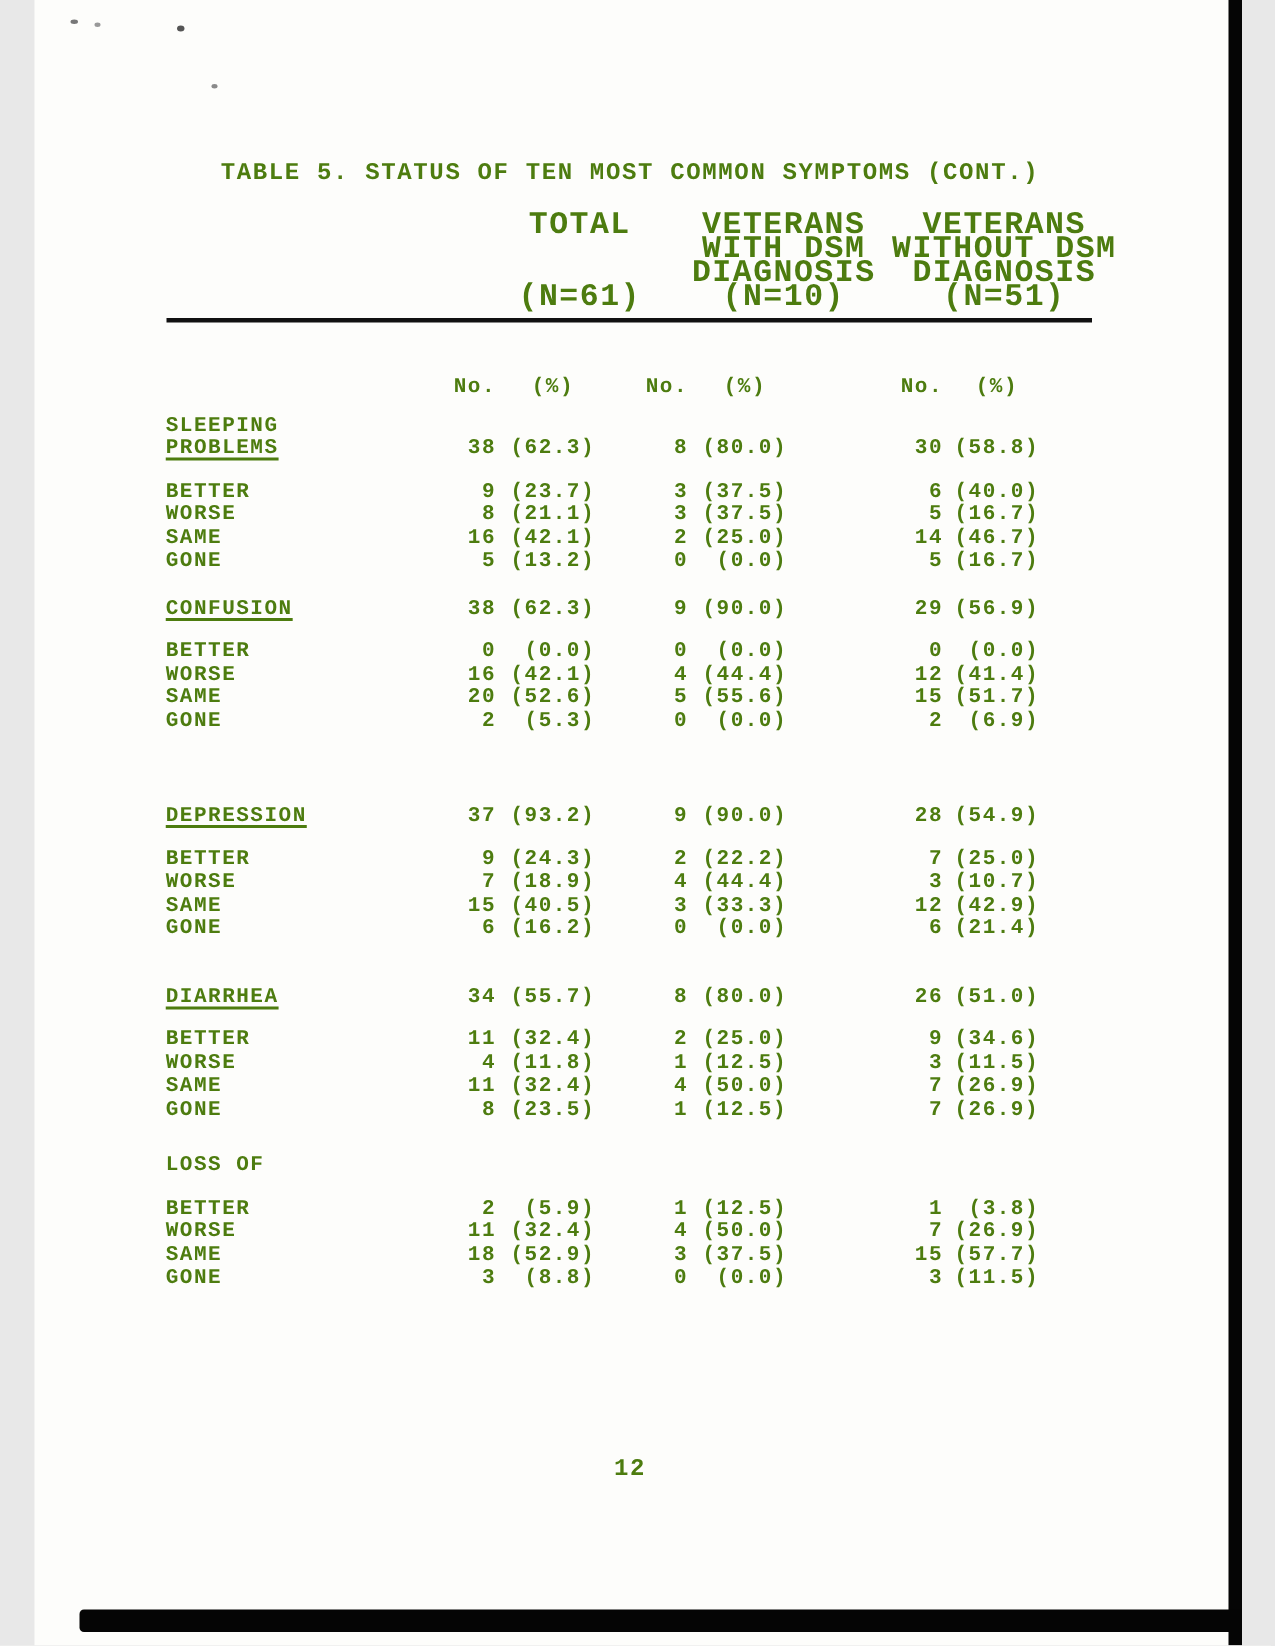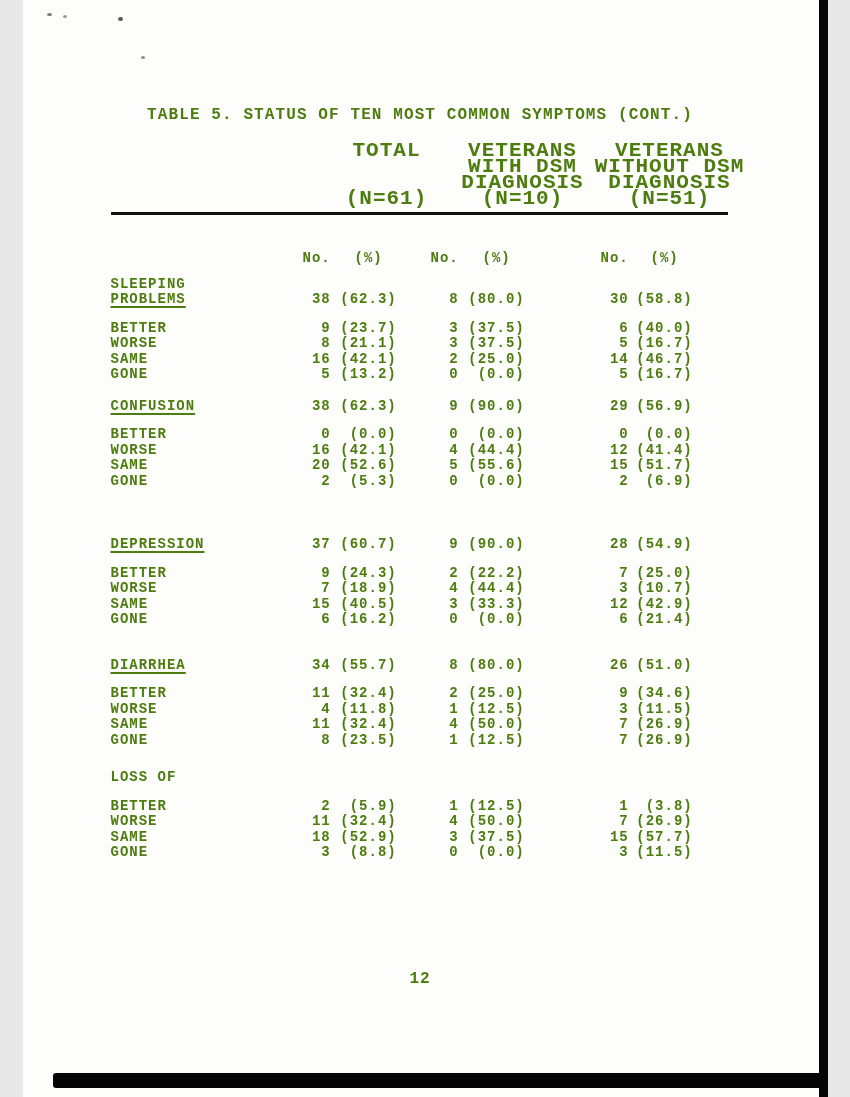--- a/index.html
+++ b/index.html
@@ -212,21 +212,21 @@
           <td class="pct">(0.0)</td>
           <td class="no">2</td>
           <td class="pct">(6.9)</td>
         </tr>
         <tr class="sp">
           <td colspan="7" style="height: 48px;"></td>
         </tr>
         <tr class="grp">
           <td class="lbl und">DEPRESSION</td>
           <td class="no">37</td>
-          <td class="pct">(60.7)</td>
+          <td class="pct">(93.2)</td>
           <td class="no">9</td>
           <td class="pct">(90.0)</td>
           <td class="no">28</td>
           <td class="pct">(54.9)</td>
         </tr>
         <tr class="sp">
           <td colspan="7" style="height: 13px;"></td>
         </tr>
         <tr class="det">
           <td class="lbl">BETTER</td>

